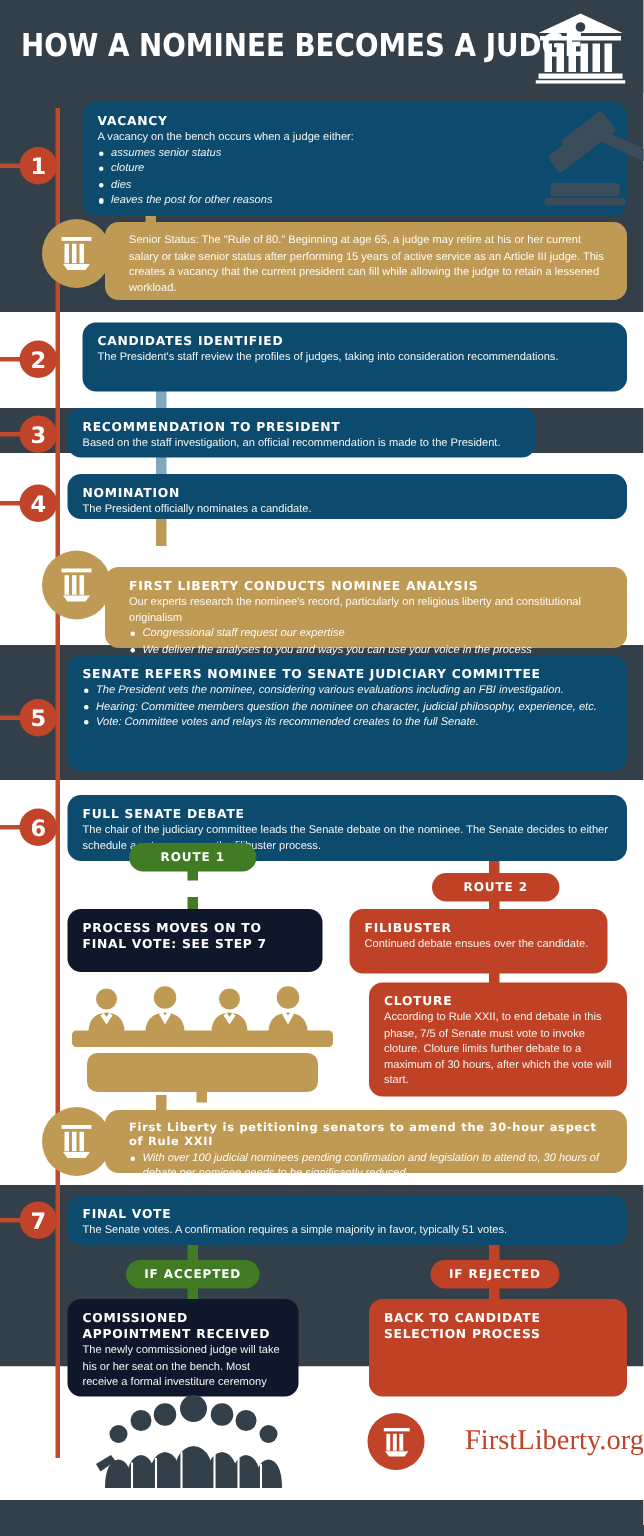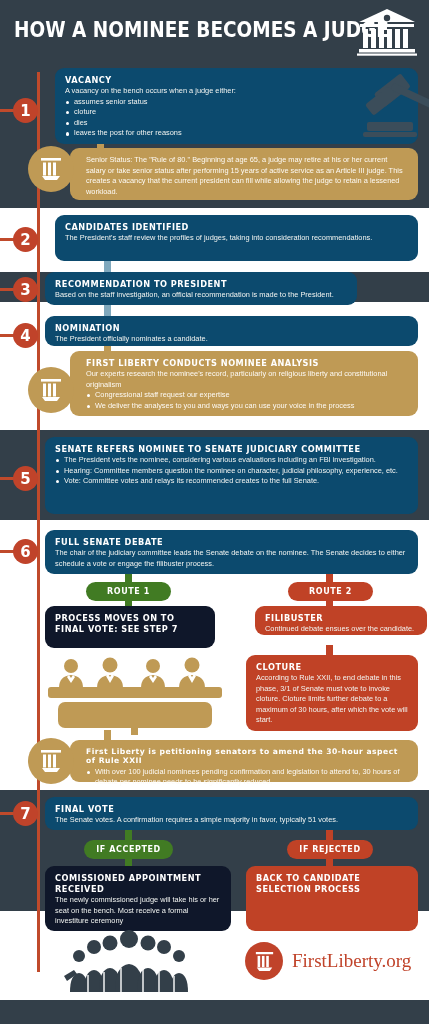--- a/index.html
+++ b/index.html
@@ -50,21 +50,21 @@
   .card h3 {
     font-family:"DejaVu Sans", sans-serif;
     font-size:8.2px; font-weight:bold; color:#ffffff;
     letter-spacing:0.5px; line-height:1.25; margin-bottom:1px;
   }
   .card p, .card li {
     font-size:7.4px; line-height:1.42; color:#f2f4f1;
   }
   .card.gold p, .card.gold li { color:#fdfaf4; }
   .card ul { list-style:none; margin:0; padding:0; }
-  .card li { position:relative; padding-left:9px; }
+  .card li { position:relative; padding-left:9px;font-style:italic; }
   .card li:before {
     content:""; position:absolute; left:1px; top:4px;
     width:3.2px; height:3.2px; border-radius:50%; background:#ffffff;
   }
 
   
   .pill {
     position:absolute; z-index:5; border-radius:11px;
     height:19px; display:flex; align-items:center; justify-content:center;
     font-family:"DejaVu Sans", sans-serif;
@@ -86,21 +86,21 @@
     width:46px; height:46px; border-radius:50%; background:#bf9a55;
     display:flex; align-items:center; justify-content:center;
   }
   .goldbadge svg { width:22px; height:24px; }
 
   
   .illus { position:absolute; z-index:4; }
 
   
   .footer-band { position:absolute; left:0; top:1000px; width:429px; height:24px; background:#333f49; z-index:6; }
-  .brand { position:absolute; z-index:7; display:flex; align-items:center; gap:9px; }
+  .brand { position:absolute; z-index:7; display:flex; align-items:center; gap:27px; }
   .brand-circle {
     width:38px; height:38px; border-radius:50%; background:#c0432a;
     display:flex; align-items:center; justify-content:center;
   }
   .brand-circle svg { width:19px; height:21px; }
   .brand-text {
     font-family:"Liberation Serif", serif;
     font-size:19px; color:#c0432a; letter-spacing:0px; white-space:nowrap;
   }
 </style>
@@ -210,21 +210,21 @@
   <div class="goldbadge" style="left:28px; top:367px;">
     <svg viewBox="0 0 22 24">
       <rect x="1" y="1" width="20" height="2.6" fill="#ffffff"></rect>
       <rect x="3" y="5.5" width="3" height="13" fill="#ffffff"></rect>
       <rect x="8" y="5.5" width="3" height="13" fill="#ffffff"></rect>
       <rect x="13" y="5.5" width="3" height="13" fill="#ffffff"></rect>
       <path d="M2 19 L20 19 L17 23 L5 23 Z" fill="#ffffff"></path>
     </svg>
   </div>
 
-  <div class="card gold" style="left:70px; top:351px; width:348px; height:65px;">
+  <div class="card gold" style="left:70px; top:378px; width:348px; height:54px;">
     <h3 style="padding-left:6px;">FIRST LIBERTY CONDUCTS NOMINEE ANALYSIS</h3>
     <p style="padding-left:6px;">Our experts research the nominee's record, particularly on religious liberty and constitutional originalism</p>
     <ul style="padding-left:6px;">
       <li>Congressional staff request our expertise</li>
       <li>We deliver the analyses to you and ways you can use your voice in the process</li>
     </ul>
   </div>
 
   <div class="tick" style="top:477px;"></div>
   <div class="numcircle" style="left:13px; top:466px;">5</div>
@@ -242,21 +242,21 @@
   <div class="numcircle" style="left:13px; top:539px;">6</div>
 
   <div class="card blue" style="left:45px; top:530px; width:373px; height:44px;">
     <h3>FULL SENATE DEBATE</h3>
     <p>The chair of the judiciary committee leads the Senate debate on the nominee.  The Senate decides to either schedule a vote or engage the filibuster process.</p>
   </div>
 
   <div class="conn green" style="left:125px; top:572px; width:7px; height:15px;"></div>
   <div class="conn red" style="left:326px; top:572px; width:7px; height:15px;"></div>
 
-  <div class="pill green" style="left:86px; top:582px; width:85px;">ROUTE 1</div>
+  <div class="pill green" style="left:86px; top:562px; width:85px;">ROUTE 1</div>
   <div class="pill red" style="left:288px; top:582px; width:85px;">ROUTE 2</div>
 
   <div class="conn green" style="left:125px; top:598px; width:7px; height:12px;"></div>
   <div class="conn red" style="left:326px; top:598px; width:7px; height:12px;"></div>
 
   <div class="card green" style="left:45px; top:606px; width:170px; height:42px;">
     <h3 style="font-size:8.2px; line-height:1.3;">PROCESS MOVES ON TO FINAL VOTE: SEE STEP 7</h3>
   </div>
 
   <svg class="illus" style="left:45px; top:655px; width:180px; height:80px;" viewBox="0 0 180 80">
@@ -274,30 +274,30 @@
       <rect x="86" y="73" width="7" height="9"></rect>
     </g>
     <g fill="#ffffff">
       <path d="M22 22 l4 6 l4 -6 l-2 -2 l-2 3 l-2 -3 z"></path>
       <path d="M61 21 l4 7 l4 -7 l-2 -2 l-2 3 l-2 -3 z"></path>
       <path d="M104 22 l4 6 l4 -6 l-2 -2 l-2 3 l-2 -3 z"></path>
       <path d="M143 21 l4 7 l4 -7 l-2 -2 l-2 3 l-2 -3 z"></path>
     </g>
   </svg>
 
-  <div class="card red" style="left:255px; top:606px; width:172px; height:29px;">
+  <div class="card red" style="left:233px; top:606px; width:172px; height:43px;">
     <h3>FILIBUSTER</h3>
     <p>Continued debate ensues over the candidate.</p>
   </div>
 
   <div class="conn red" style="left:326px; top:645px; width:7px; height:14px;"></div>
 
   <div class="card red" style="left:246px; top:655px; width:172px; height:76px;">
     <h3>CLOTURE</h3>
-    <p>According to Rule XXII, to end debate in this phase, 3/1 of Senate must vote to invoke cloture.  Cloture limits further debate to a maximum of 30 hours, after which the vote will start.</p>
+    <p>According to Rule XXII, to end debate in this phase, 7/5 of Senate must vote to invoke cloture.  Cloture limits further debate to a maximum of 30 hours, after which the vote will start.</p>
   </div>
 
   <div class="conn gold" style="left:104px; top:730px; width:7px; height:15px;"></div>
 
   <div class="goldbadge" style="left:28px; top:738px;">
     <svg viewBox="0 0 22 24">
       <rect x="1" y="1" width="20" height="2.6" fill="#ffffff"></rect>
       <rect x="3" y="5.5" width="3" height="13" fill="#ffffff"></rect>
       <rect x="8" y="5.5" width="3" height="13" fill="#ffffff"></rect>
       <rect x="13" y="5.5" width="3" height="13" fill="#ffffff"></rect>
@@ -322,21 +322,21 @@
 
   <div class="conn green" style="left:125px; top:828px; width:7px; height:14px;"></div>
   <div class="conn red" style="left:326px; top:828px; width:7px; height:14px;"></div>
 
   <div class="pill green" style="left:84px; top:840px; width:89px;">IF ACCEPTED</div>
   <div class="pill red" style="left:287px; top:840px; width:86px;">IF REJECTED</div>
 
   <div class="conn green" style="left:125px; top:856px; width:7px; height:13px;"></div>
   <div class="conn red" style="left:326px; top:856px; width:7px; height:13px;"></div>
 
-  <div class="card green" style="left:45px; top:866px; width:186px; height:65px;">
+  <div class="card green" style="left:45px; top:866px; width:154px; height:65px;">
     <h3 style="line-height:1.3;">COMISSIONED APPOINTMENT RECEIVED</h3>
     <p>The newly commissioned judge will take his or her seat on the bench. Most receive a formal investiture ceremony</p>
   </div>
 
   <div class="card red" style="left:246px; top:866px; width:172px; height:65px;">
     <h3 style="line-height:1.3;">BACK TO CANDIDATE SELECTION PROCESS</h3>
   </div>
 
   <svg class="illus" style="left:62px; top:930px; width:135px; height:72px; z-index:7;" viewBox="0 0 135 72">
     <g fill="#333f49">

